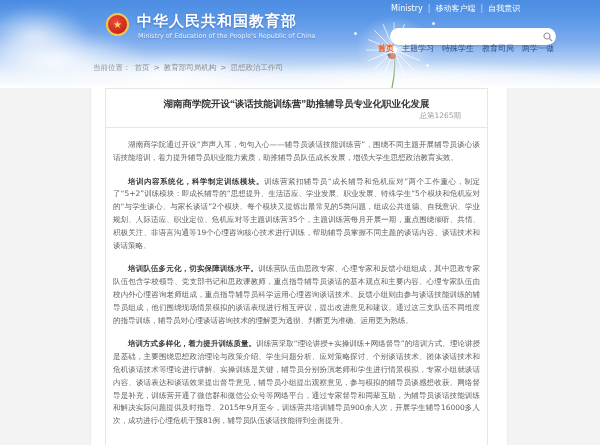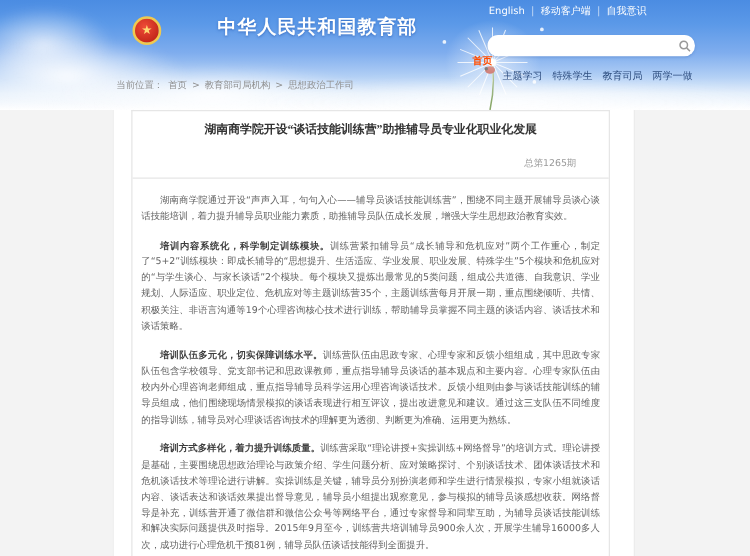--- a/index.html
+++ b/index.html
@@ -16,47 +16,47 @@
   .c4{left:200px;top:62px;width:420px;height:40px;opacity:.9;}
   .dandelion{position:absolute;left:348px;top:12px;width:92px;height:76px;}
   .dandelion .glow{position:absolute;left:8px;top:4px;width:76px;height:66px;border-radius:50%;
     background:radial-gradient(closest-side,rgba(255,255,255,.55),rgba(255,255,255,0));}
   .speck{position:absolute;width:3px;height:3px;border-radius:50%;background:rgba(255,255,255,.85);}
   .emblem{position:absolute;left:106px;top:13px;width:23px;height:23px;border-radius:50%;
     background:radial-gradient(circle at 40% 35%,#ef4c38,#c3261a 75%);
     border:2px solid #f0c94f;box-sizing:border-box;display:flex;align-items:center;justify-content:center;}
   .emblem span{color:#ffd873;font-size:10px;line-height:10px;}
   .site-name{position:absolute;left:137px;top:12px;font-size:15px;font-weight:bold;color:#fff;
-    letter-spacing:1px;text-shadow:0 1px 2px rgba(20,70,160,.55);white-space:nowrap;margin-left:37px;}
+    letter-spacing:1px;text-shadow:0 1px 2px rgba(20,70,160,.55);white-space:nowrap;}
   .site-name-en{position:absolute;left:138px;top:32px;font-size:6.5px;color:rgba(255,255,255,.88);
     text-shadow:0 1px 1px rgba(20,70,160,.4);white-space:nowrap;}
   .top-links{position:absolute;left:391px;top:3px;font-size:8px;color:#fff;display:flex;gap:5px;
     align-items:center;white-space:nowrap;}
   .top-links .sep{color:rgba(255,255,255,.65);}
   .top-links a{color:#fff;text-decoration:none;cursor:pointer;}
   .searchbox{position:absolute;left:390px;top:28px;width:166px;height:17px;background:#fff;
     border-radius:9px;display:flex;align-items:center;box-shadow:0 1px 2px rgba(30,80,160,.25);}
   .searchbox input{flex:1;border:none;outline:none;background:transparent;height:13px;
     font-size:8px;padding:0 4px 0 9px;color:#333;font-family:"DejaVu Sans",sans-serif;}
   .searchbox .mag{width:16px;height:13px;display:flex;align-items:center;justify-content:center;cursor:pointer;}
   .quicknav{position:absolute;left:378px;top:43px;font-size:8px;display:flex;gap:8px;white-space:nowrap;}
   .quicknav .home{color:#ff4d00;font-weight:bold;cursor:pointer;}
-  .quicknav a{color:#2f4f80;text-decoration:none;cursor:pointer;margin-top:12px;}
+  .quicknav a{color:#2f4f80;text-decoration:none;cursor:pointer;}
   
   .breadcrumb{position:absolute;left:93px;top:63px;font-size:7.5px;color:#8f8f8f;
     display:flex;gap:4px;white-space:nowrap;}
   .breadcrumb a{color:#8f8f8f;text-decoration:none;cursor:pointer;}
   
   .page{width:416px;margin-left:90px;background:#fff;min-height:357px;
     border-left:1px solid #ececec;border-right:1px solid #ececec;box-sizing:content-box;}
   .article-box{margin-left:14px;width:383px;min-height:356px;background:#fff;
     border:1px solid #e6e6e6;border-bottom:none;box-sizing:border-box;}
   .article-title{margin:8px 10px 0;text-align:center;font-size:9.5px;font-weight:bold;
     color:#333;line-height:14px;font-family:Liberation Serif, serif;}
-  .article-meta{margin-top:15px;text-align:right;padding:0 26px 6px 0;font-size:7.5px;color:#9a9a9a;
+  .article-meta{text-align:right;padding:0 26px 6px 0;font-size:7.5px;color:#9a9a9a;
     border-bottom:1px solid #e6e6e6;}
   .article-body{padding:11px 7px 16px;font-size:7.5px;line-height:12.8px;color:#616161;
     text-align:justify;}
   .article-body p{margin:0 0 11px;text-indent:2em;}
   .article-body b{color:#3e3e3e;margin-top:37px;}
 </style>
 </head>
 <body>
 
 <div class="header">
@@ -93,23 +93,24 @@
     </svg>
     <div class="speck" style="left:84px;top:10px;"></div>
     <div class="speck" style="left:78px;top:52px;"></div>
     <div class="speck" style="left:6px;top:20px;"></div>
   </div>
 
   <div class="emblem">
       <span>★</span>
     </div>
   <div class="site-name">中华人民共和国教育部</div>
+  <div class="site-name-en">Ministry of Education of the People's Republic of China</div>
 
   <div class="top-links">
-    <a>English</a>
+    <a>Ministry</a>
     <span class="sep">|</span>
     <a>移动客户端</a>
     <span class="sep">|</span>
     <a>自我意识</a>
   </div>
 
   <div class="searchbox">
     <input value="" placeholder="" style="">
     <span class="mag">
       <svg width="10" height="10" viewBox="0 0 10 10">

